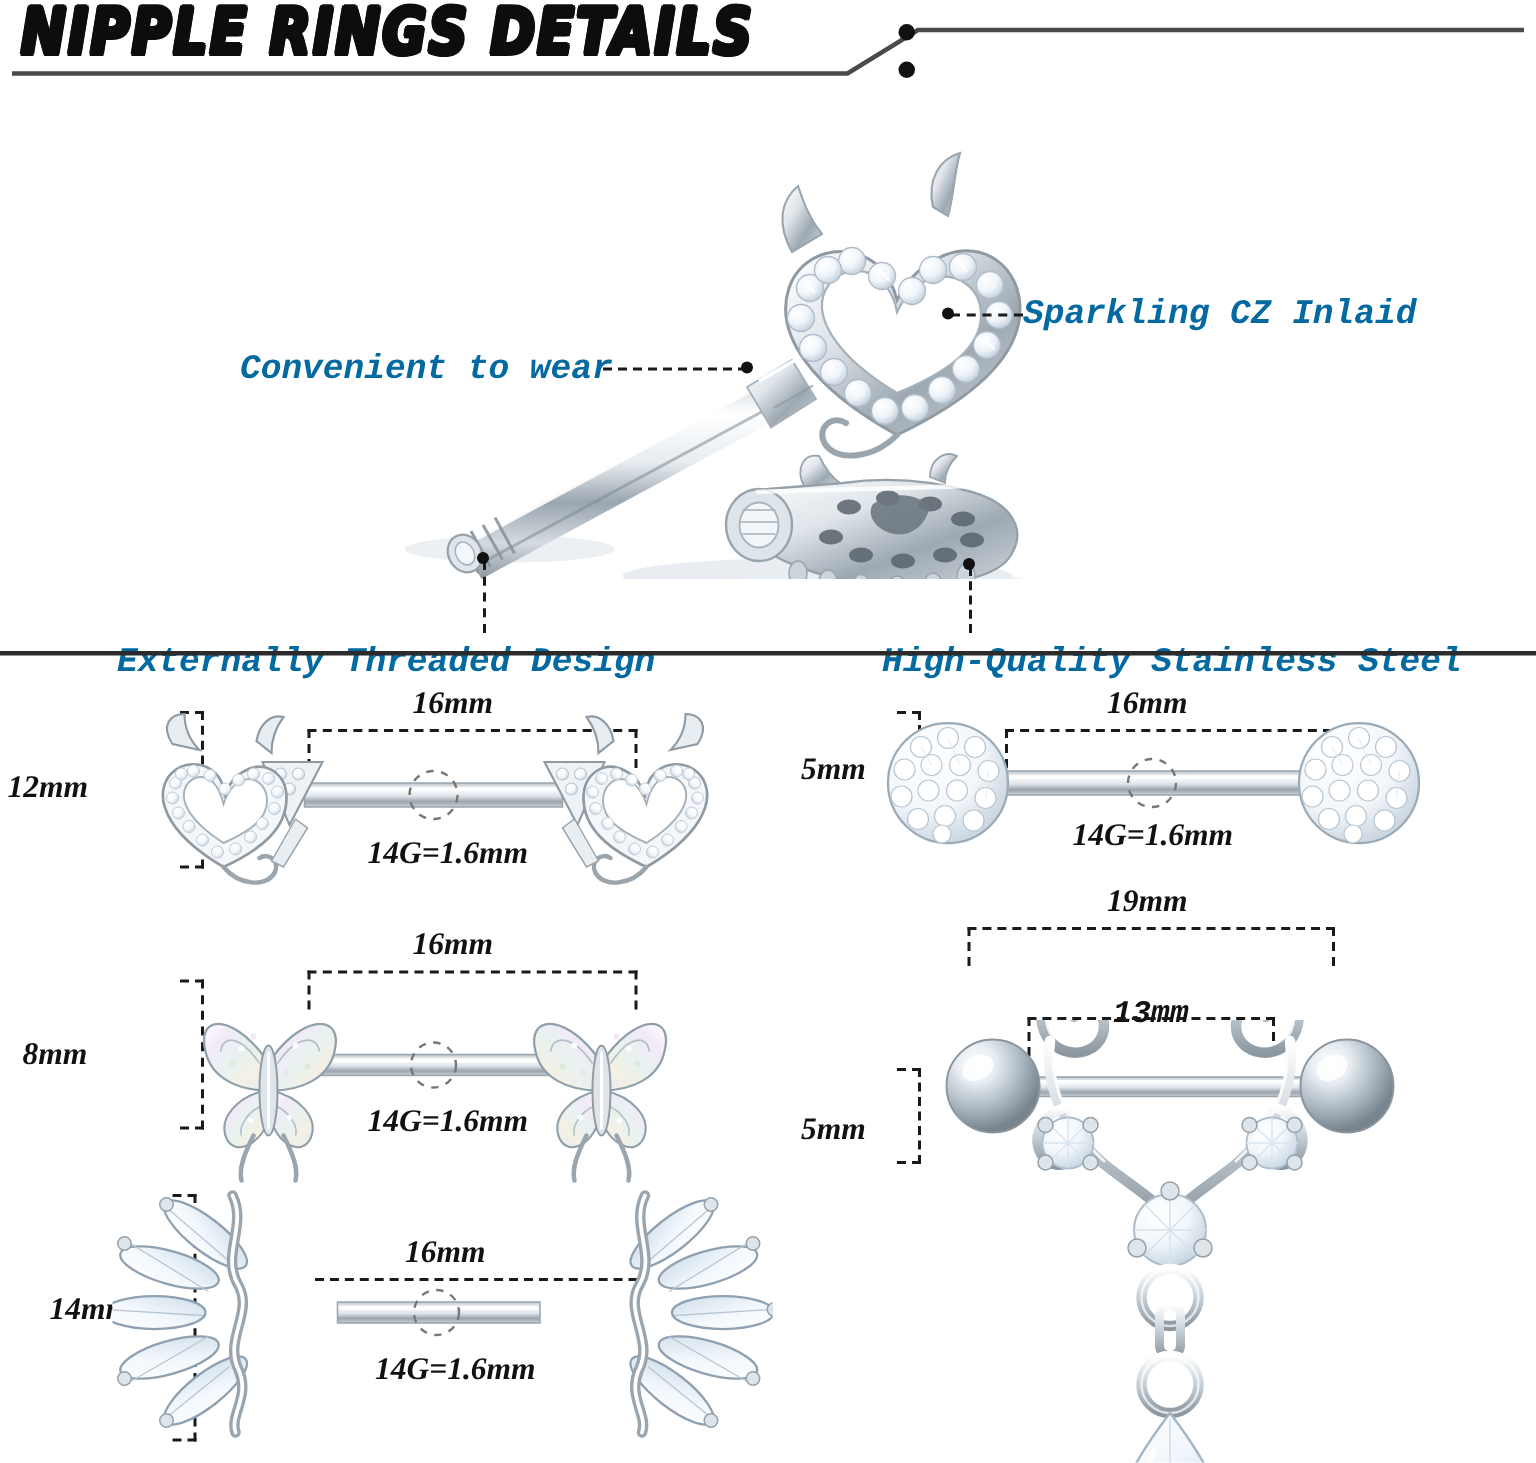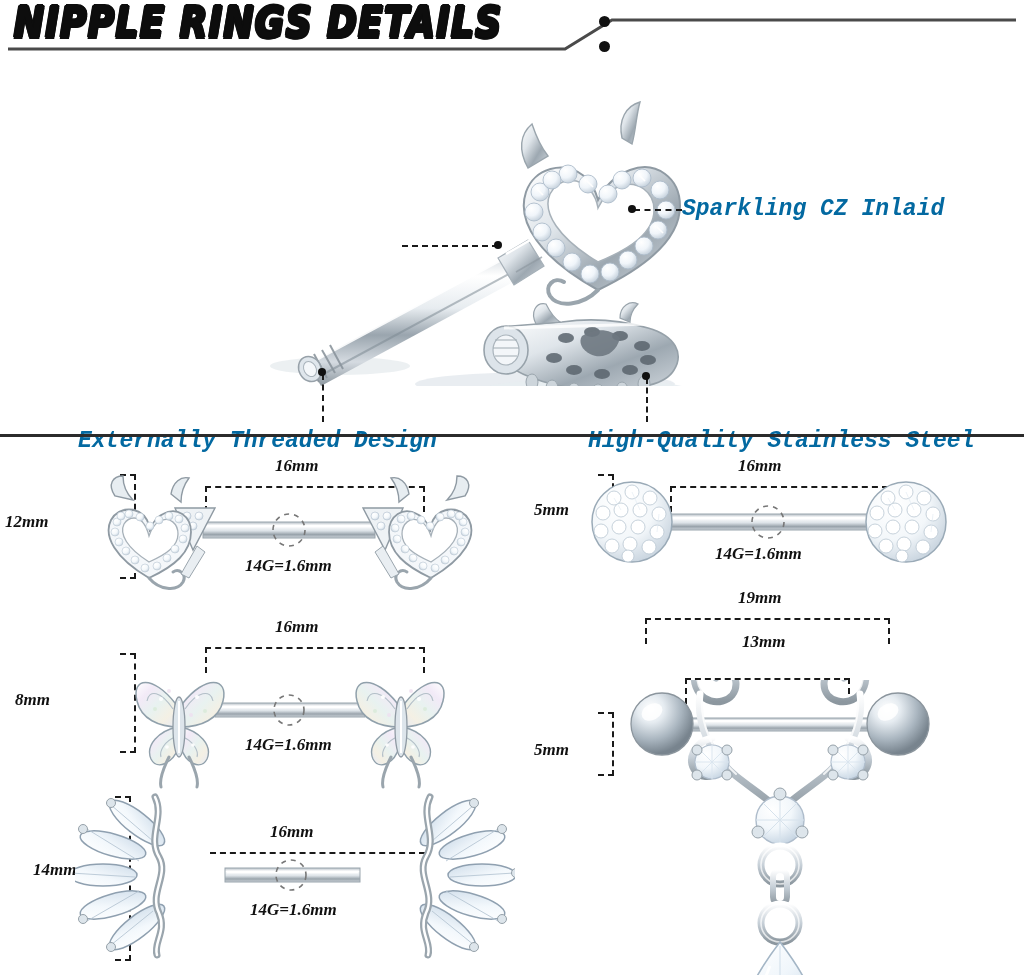--- a/index.html
+++ b/index.html
@@ -92,21 +92,21 @@
   .art svg { display: block; }
 
   
   .specs { position: absolute; left: 0; top: 440px; width: 1024px; height: 535px; }
   .spec-item { position: absolute; }
 
   .dimlabel {
     position: absolute;
     font-family: "Liberation Serif", serif;
     font-weight: bold; font-style: italic;
-    font-size: 17px; color: #111;
+    font-size: 21px; color: #111;
     white-space: nowrap;
   }
 
   .hbracket {
     position: absolute;
     border: 2px dashed #1a1a1a;
     border-bottom: none;
     height: 26px;
   }
   .vbracket {
@@ -290,20 +290,21 @@
 
     <div class="lead ld-convenient"></div>
     <div class="lead-dot ldot-convenient"></div>
     <div class="lead ld-sparkling"></div>
     <div class="lead-dot ldot-sparkling"></div>
     <div class="lead-v ld-threaded"></div>
     <div class="lead-dot ldot-threaded"></div>
     <div class="lead-v ld-steel"></div>
     <div class="lead-dot ldot-steel"></div>
 
+    <div class="callout cl-convenient">Convenient to wear</div>
     <div class="callout cl-sparkling">Sparkling CZ Inlaid</div>
     <div class="callout cl-threaded">Externally Threaded Design</div>
     <div class="callout cl-steel">High-Quality Stainless Steel</div>
   </div>
 
   <div class="divider"></div>
 
   <div class="specs">
 
     <div class="spec-item sp1">
@@ -659,21 +660,21 @@
       </svg>
     </div>
 
     <div class="spec-item sp5">
       <div class="dimlabel" style="left:14px; top:170px;">5mm</div>
       <div class="vbracket" style="left:78px; top:142px; height:64px;"></div>
 
       <div class="dimlabel" style="left:218px; top:18px;font-style:italic;">19mm</div>
       <div class="hbracket" style="left:125px; top:48px; width:245px;"></div>
 
-      <div class="dimlabel" style="left:222px; top:62px;">13mm</div>
+      <div class="dimlabel" style="left:222px; top:95px;font-family:Liberation Mono, monospace;">13mm</div>
       <div class="hbracket" style="left:165px; top:108px; width:165px;"></div>
 
       <svg width="440" height="400" viewBox="0 0 440 400" style="position:absolute; left:40px; top:110px;">
         <defs>
           <radialGradient id="ballSolid" cx="32%" cy="26%" r="72%">
             <stop offset="0%" stop-color="#ffffff"></stop>
             <stop offset="30%" stop-color="#e6ecf1"></stop>
             <stop offset="68%" stop-color="#aab6c0"></stop>
             <stop offset="100%" stop-color="#78848e"></stop>
           </radialGradient>

